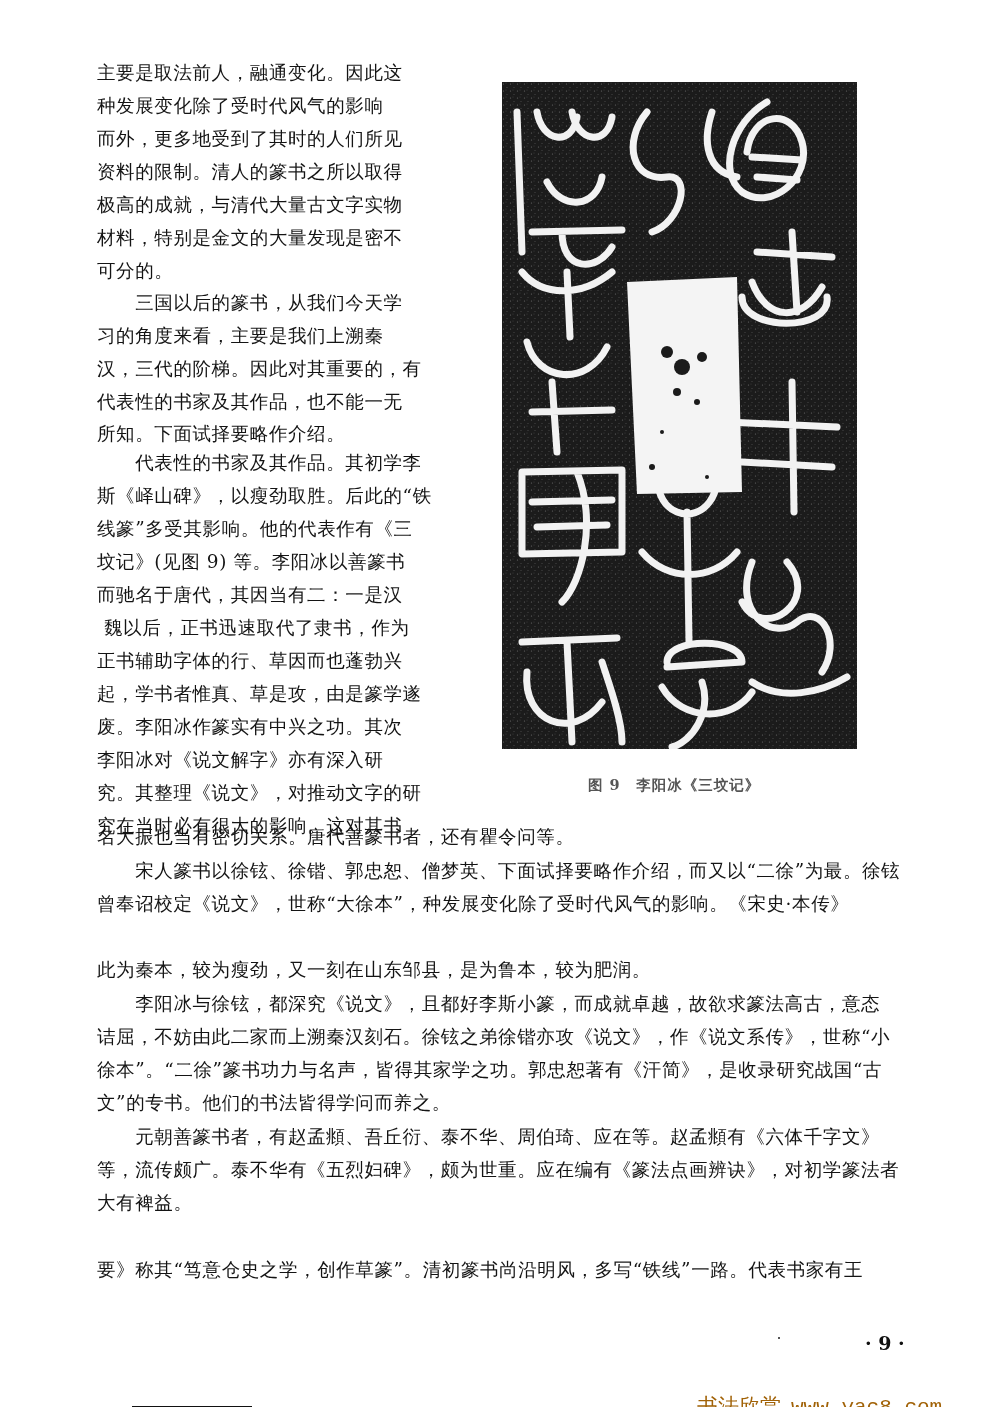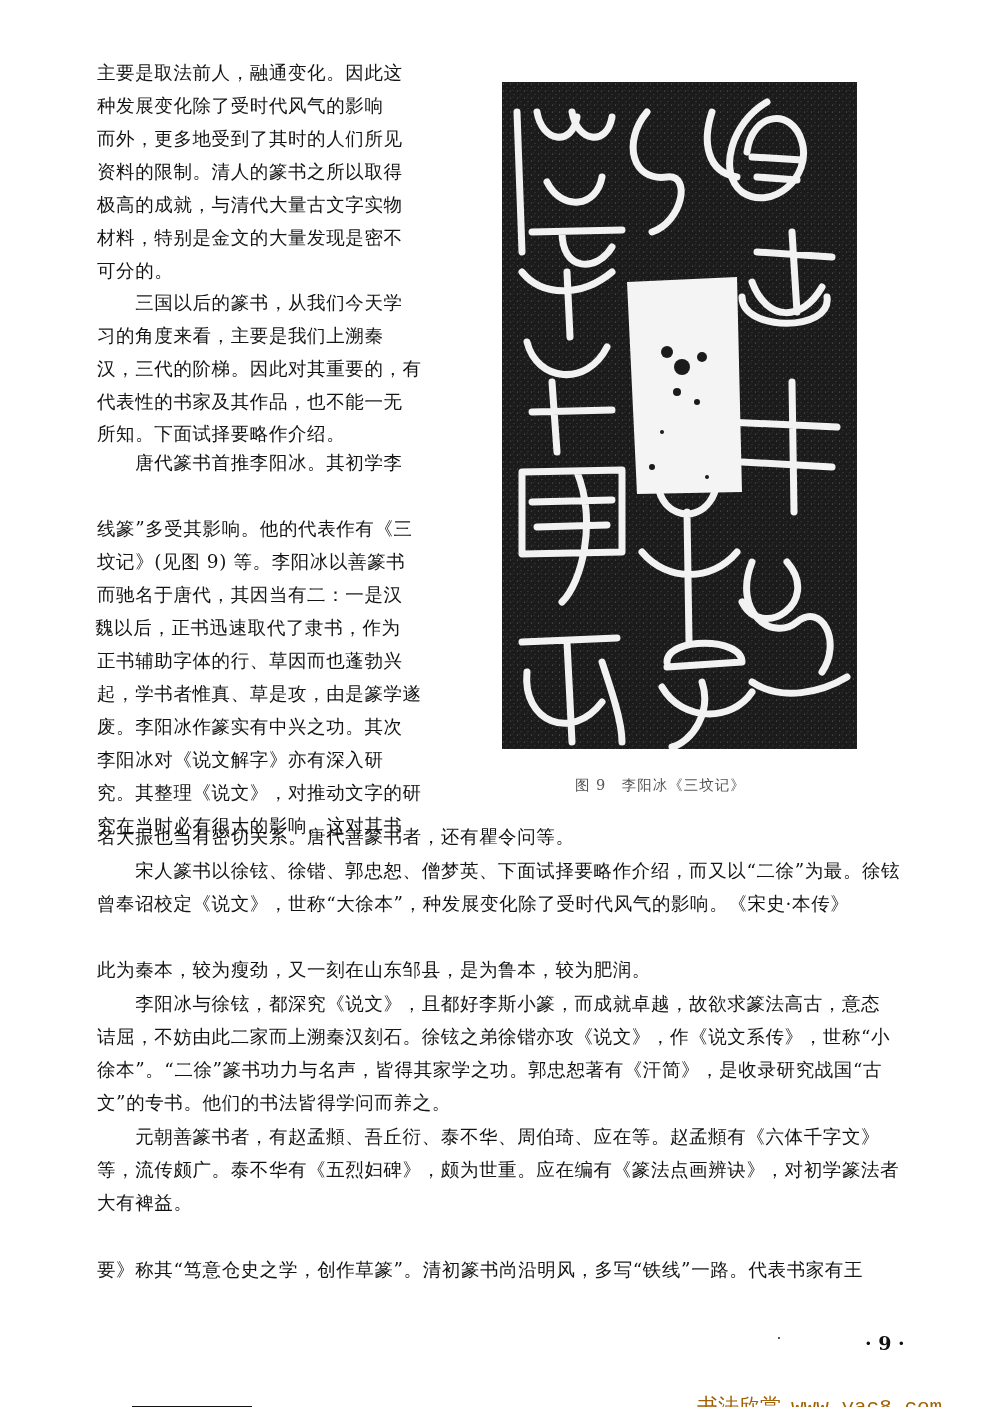--- a/index.html
+++ b/index.html
@@ -6,22 +6,22 @@
     body { width: 1005px; height: 1407px; position: relative; overflow: hidden;
            font-family: "DejaVu Serif", "Liberation Serif", serif; color: #111; }
     .page { position: absolute; left: 0; top: 0; width: 1005px; height: 998px; }
     .line { position: absolute; font-size: 18.5px; line-height: 22px; white-space: nowrap;
             letter-spacing: 0.6px; color: #141414; }
     .narrow { width: 340px; }
     .wide { width: 815px; }
     .rubbing { position: absolute; left: 502px; top: 82px; width: 355px; height: 667px;
                background: #1b1b1b; overflow: hidden; }
     .rubbing svg { width: 100%; height: 100%; display: block; }
-    .caption { position: absolute; left: 575px; top: 776px; font-size: 14.5px; color: #555;
-               letter-spacing: 1px; white-space: nowrap; }
+    .caption { position: absolute; left: 588px; top: 776px; font-size: 14.5px; color: #555;
+               letter-spacing: 1px; white-space: nowrap; font-weight: bold; }
     .pagenum { position: absolute; left: 865px; top: 1332px; font-size: 19px; font-weight: bold;
                color: #111; white-space: nowrap; }
     .dot-mark { position: absolute; left: 778px; top: 1337px; width: 2px; height: 2px; background: #555; }
     .watermark { position: absolute; left: 697px; top: 1368px; font-size: 21px; white-space: nowrap; }
     .wm-cn { font-family: "DejaVu Serif", serif; }
     .wm-url { font-family: "Liberation Mono", "DejaVu Sans Mono", monospace; margin-left: 10px; }
     .footnote-rule { position: absolute; left: 132px; top: 1406px; width: 120px; height: 1px; background: #111; }
   </style>
 </head>
 <body>
@@ -33,25 +33,26 @@
   <div class="line narrow" style="left:97px;top:128px">而外，更多地受到了其时的人们所见</div>
   <div class="line narrow" style="left:97px;top:161px">资料的限制。清人的篆书之所以取得</div>
   <div class="line narrow" style="left:97px;top:194px">极高的成就，与清代大量古文字实物</div>
   <div class="line narrow" style="left:97px;top:227px">材料，特别是金文的大量发现是密不</div>
   <div class="line narrow" style="left:97px;top:260px">可分的。</div>
   <div class="line narrow" style="left:97px;top:292px">　　三国以后的篆书，从我们今天学</div>
   <div class="line narrow" style="left:97px;top:325px">习的角度来看，主要是我们上溯秦</div>
   <div class="line narrow" style="left:97px;top:358px">汉，三代的阶梯。因此对其重要的，有</div>
   <div class="line narrow" style="left:97px;top:391px">代表性的书家及其作品，也不能一无</div>
   <div class="line narrow" style="left:97px;top:423px">所知。下面试择要略作介绍。</div>
-  <div class="line narrow" style="left:97px;top:452px">　　唐代篆书首推李阳冰。其初学李</div>
+  <div class="line narrow" style="left:97px;top:452px">　　代表性的书家及其作品。其初学李</div>
+  <div class="line narrow" style="left:97px;top:485px">斯《峄山碑》，以瘦劲取胜。后此的“铁</div>
   <div class="line narrow" style="left:97px;top:518px">线篆”多受其影响。他的代表作有《三</div>
   <div class="line narrow" style="left:97px;top:551px">坟记》(见图 9) 等。李阳冰以善篆书</div>
   <div class="line narrow" style="left:97px;top:584px">而驰名于唐代，其因当有二：一是汉</div>
-  <div class="line narrow" style="left:95px;top:617px">魏以后，正书迅速取代了隶书，作为</div>
+  <div class="line narrow" style="left:104px;top:617px">魏以后，正书迅速取代了隶书，作为</div>
   <div class="line narrow" style="left:97px;top:650px">正书辅助字体的行、草因而也蓬勃兴</div>
   <div class="line narrow" style="left:97px;top:683px">起，学书者惟真、草是攻，由是篆学遂</div>
   <div class="line narrow" style="left:97px;top:716px">废。李阳冰作篆实有中兴之功。其次</div>
   <div class="line narrow" style="left:97px;top:749px">李阳冰对《说文解字》亦有深入研</div>
   <div class="line narrow" style="left:97px;top:782px">究。其整理《说文》，对推动文字的研</div>
   <div class="line narrow" style="left:97px;top:815px">究在当时必有很大的影响。这对其书</div>
 
   <div class="rubbing">
     <svg viewBox="0 0 355 667" preserveAspectRatio="none">
       <defs>

